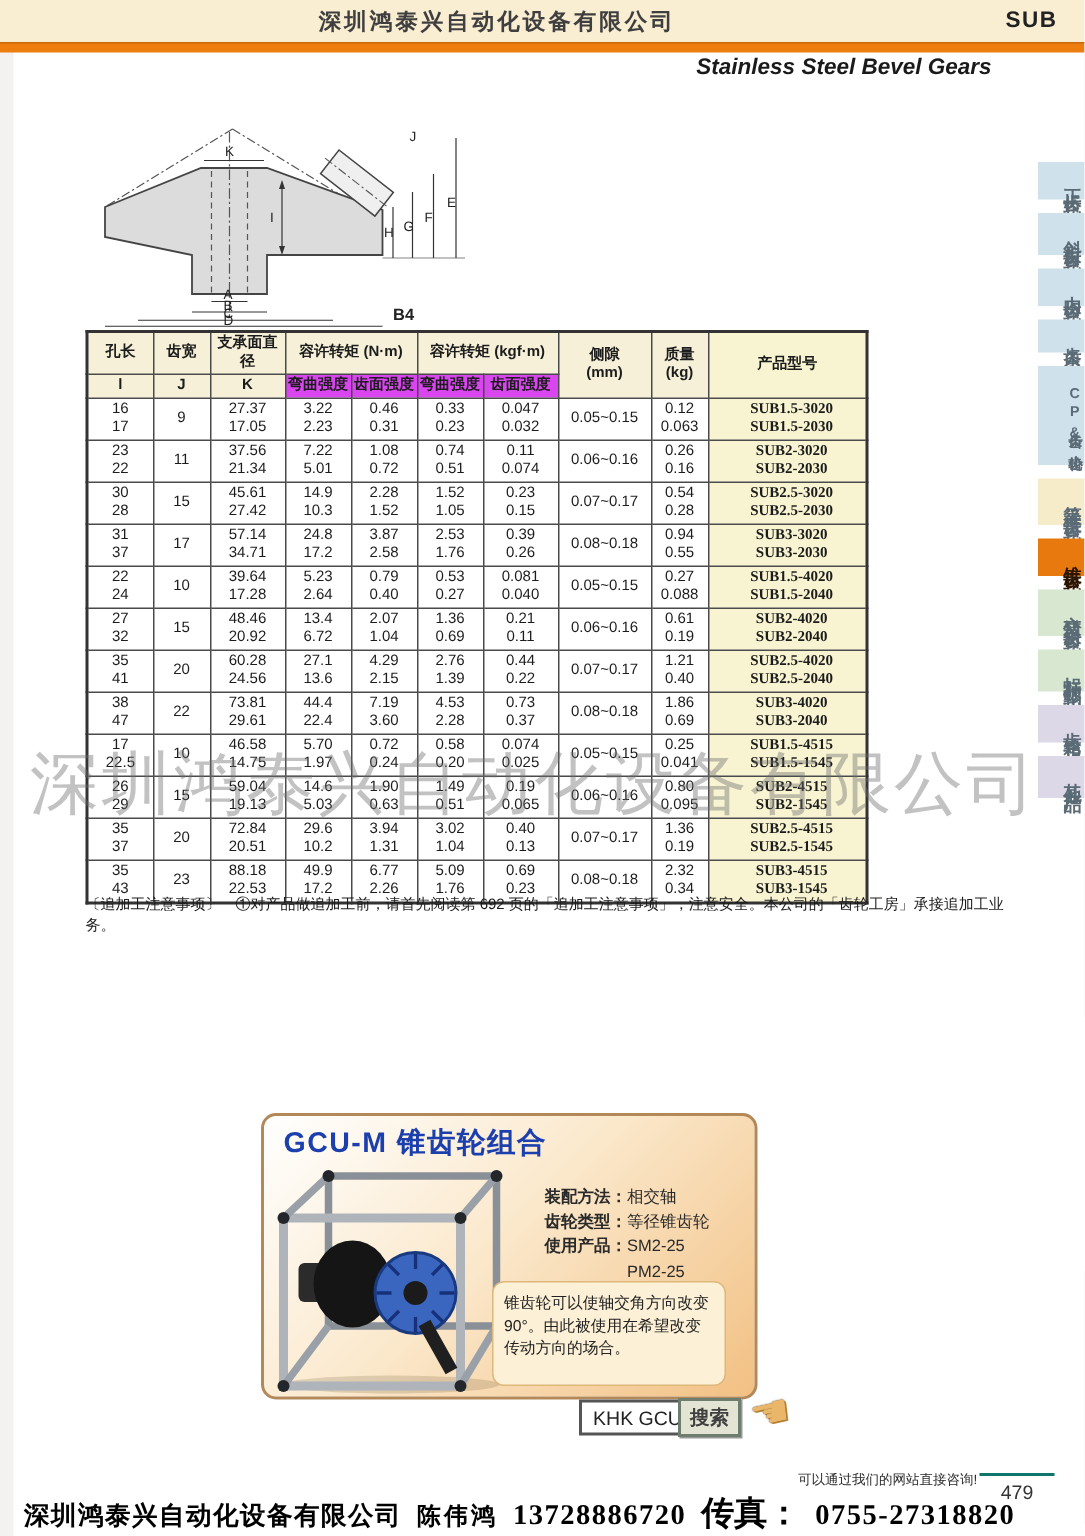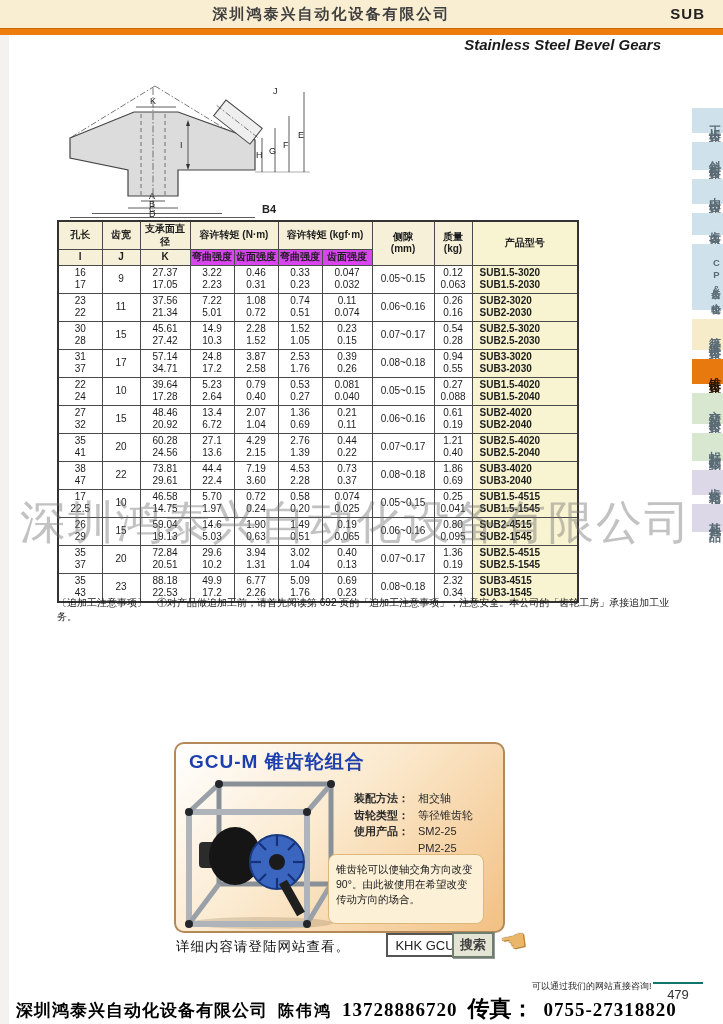--- a/index.html
+++ b/index.html
@@ -19,21 +19,21 @@
   .diagram text { font-size:9px; fill:#222; font-family:"Liberation Sans", sans-serif; }
   .diagram .fig { font-size:11px; font-weight:bold; }
 
   
   .spec-table { position:absolute; left:57px; top:220px; width:520px; border-collapse:collapse; table-layout:fixed; font-size:10px; color:#1c1c1c; }
   .spec-table th, .spec-table td { border:1px solid #4a4a4a; text-align:center; vertical-align:middle; padding:1px 1px; line-height:12.5px; }
   .spec-table thead th { background:#f6f0d8; font-weight:bold; font-size:10px; }
   .spec-table thead th.gray { background:#d946ef; font-size:10px; }
   .spec-table thead th.prodh { background:#f8f4d2; }
   .spec-table tbody tr { height:28px; }
-  .spec-table td.prod { background:#f8f4d2; text-align:left; font-weight:bold; padding-left:7px; font-size:10px; }
+  .spec-table td.prod { background:#f8f4d2; text-align:center; font-weight:bold; padding-left:7px; font-size:10px;font-family:Liberation Serif, serif; }
   .spec-table { border:2px solid #333; }
   .small-hdr { font-size:9px; font-weight:bold; }
 
   .note-line { position:absolute; left:57px; top:596px; width:620px; font-size:10px; color:#1a1a1a; letter-spacing:0px; }
 
   .watermark { position:absolute; left:20px; top:492px; width:680px; font-size:46px; letter-spacing:2px; white-space:nowrap; color:rgba(110,110,110,0.42); z-index:6; pointer-events:none; }
 
   
   .sidebar { position:absolute; right:0; top:108px; width:32px; display:flex; flex-direction:column; align-items:flex-end; z-index:4; }
   .tab { width:31px; padding:8px 0; margin-bottom:9px; writing-mode:vertical-rl; text-orientation:upright; font-size:12px; font-weight:bold; letter-spacing:3px; text-align:center; color:#5a6b76; }
@@ -42,21 +42,21 @@
   .tab-orange { background:#e8790f; color:#2b1500; }
   .tab-green { background:#d7e7d0; }
   .tab-purple { background:#dcd8e8; }
   .tab.small { font-size:9.5px; letter-spacing:1px; height:66px; line-height:14px; padding:5px 0; }
 
   
   .gcu-box { position:absolute; left:174px; top:742px; width:331px; height:191px; border:2px solid #b3895a; border-radius:10px; background:linear-gradient(135deg, #ffffff 0%, #fbe9cd 45%, #f2c083 100%); z-index:3; }
   .gcu-title { position:absolute; left:13px; top:5px; font-size:19px; font-weight:bold; color:#1c3fae; letter-spacing:1px; }
   .gcu-photo { position:absolute; left:5px; top:30px; }
   .gcu-specs { position:absolute; left:178px; top:46px; font-size:11px; color:#2a2a2a; }
-  .spec-row { display:flex; line-height:16.5px; }
+  .spec-row { display:flex; line-height:16.5px;text-align:right; }
   .spec-label { width:64px; font-weight:bold; flex:none; }
   .spec-value { }
   .gcu-desc { position:absolute; left:152px; top:110px; width:156px; min-height:70px; background:#fcf0d6; border:1px solid #ddb87a; border-radius:8px; padding:7px 7px; font-size:10.5px; line-height:15px; color:#222; }
 
   .web-prompt { position:absolute; left:176px; top:938px; font-size:13.5px; color:#111; letter-spacing:1px; z-index:3; }
   .khk-box { position:absolute; left:386px; top:933px; width:78px; height:24px; border:2px solid #555; background:#fff; font-size:13px; color:#222; text-align:center; line-height:21px; z-index:3; }
   .search-btn { position:absolute; left:452px; top:932px; width:42px; height:26px; border:2px solid #6e7e6e; background:#e4e4d4; font-size:13px; font-weight:bold; color:#404040; text-align:center; line-height:22px; box-shadow:1px 1px 0 #999; z-index:3; }
   .hand-icon { position:absolute; left:500px; top:924px; font-size:30px; color:#eab76a; text-shadow:0 0 1px #4a3210, 1px 1px 0 #c98f3a; transform:rotate(-12deg); z-index:4; }
 
   
@@ -397,21 +397,20 @@
         <span class="spec-value">PM2-25</span>
       </div>
       <div class="spec-row">
         <span class="spec-label">质量　　：</span>
         <span class="spec-value">约 1 kg</span>
       </div>
     </div>
     <div class="gcu-desc">锥齿轮可以使轴交角方向改变90°。由此被使用在希望改变传动方向的场合。</div>
   </div>
 
-  <div class="web-prompt">详细内容请登陆网站查看。</div>
   <div class="khk-box">KHK GCU</div>
   <div class="search-btn">搜索</div>
   <div class="hand-icon">☚</div>
 
   <div class="footer-hint">可以通过我们的网站直接咨询!</div>
   <div class="page-num-wrap">479</div>
   <div class="footer-main">
     <span class="f-company">深圳鸿泰兴自动化设备有限公司</span>
     <span class="f-name">陈伟鸿</span>
     <span class="f-phone">13728886720</span>

